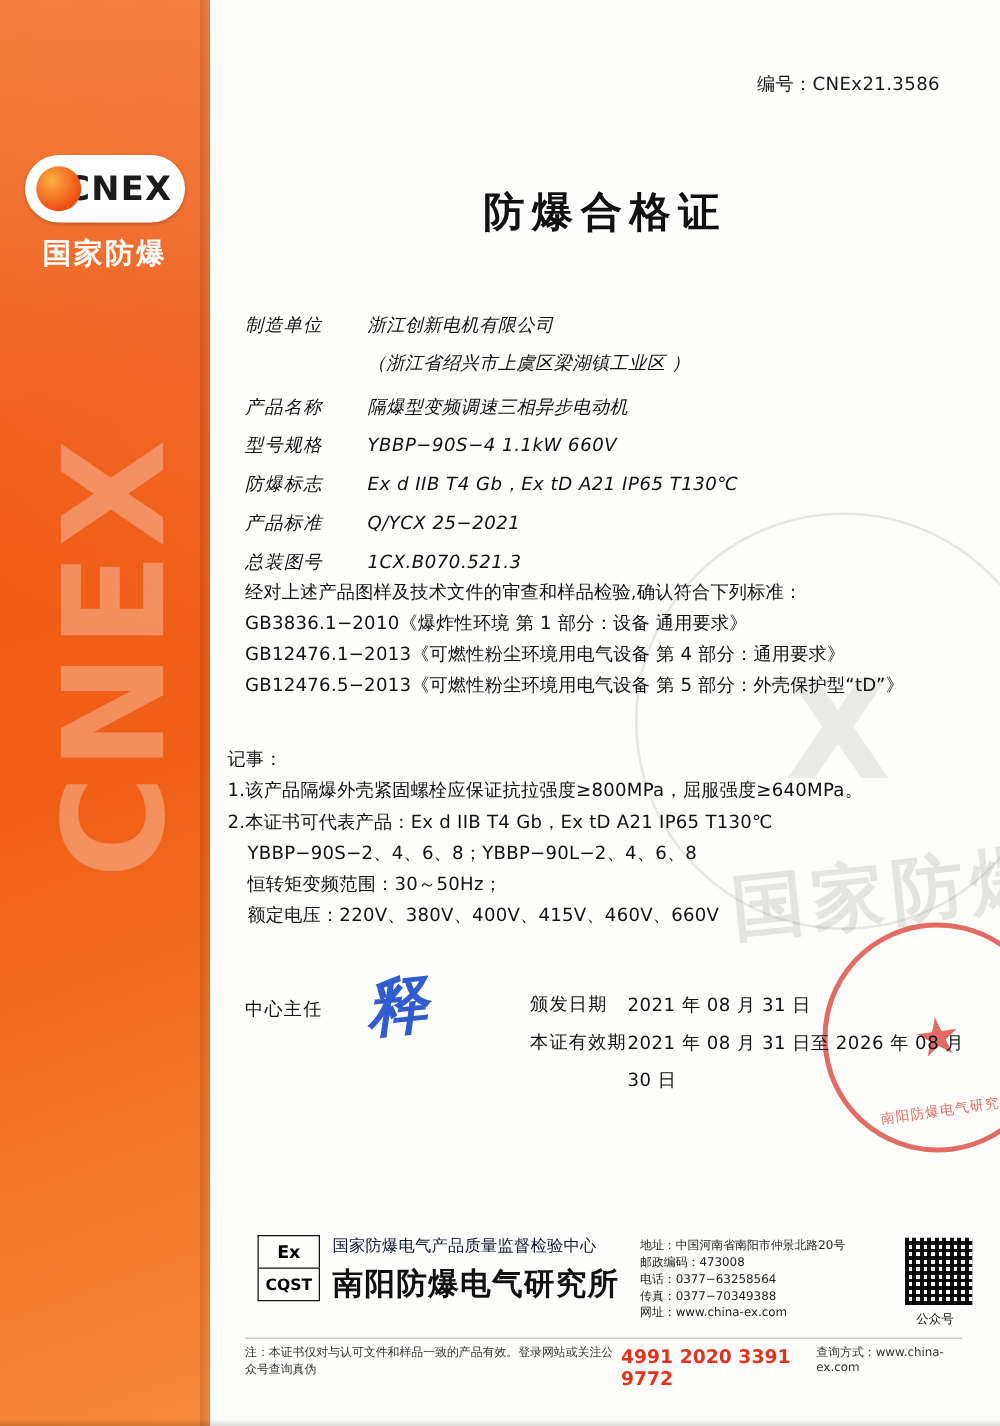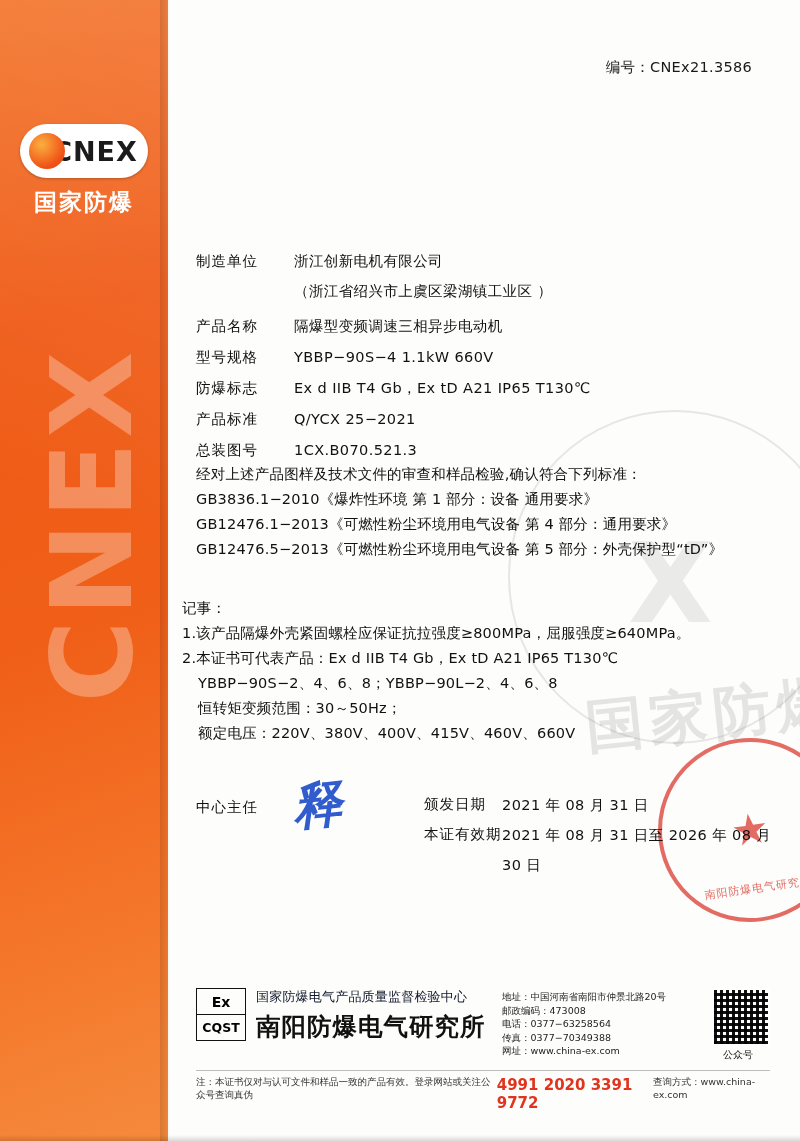--- a/index.html
+++ b/index.html
@@ -50,21 +50,21 @@
   }
   
   .content{position:absolute;left:168px;top:0;width:632px;height:1141px;}
   .code{
     position:absolute;right:48px;top:58px;font-size:14.5px;color:#1a1a1a;letter-spacing:.3px;
   }
   .title{
     position:absolute;left:0;top:148px;width:632px;text-align:center;
     font-size:33px;font-weight:bold;letter-spacing:6px;color:#111;
   }
-  .fields{position:absolute;left:28px;top:248px;width:572px;font-size:14.5px;color:#111;}
+  .fields{position:absolute;left:28px;top:248px;width:572px;font-size:14.5px;color:#111;font-style:italic;}
   .frow{display:flex;align-items:flex-start;margin-bottom:5px;line-height:26px;}
   .flabel{width:98px;letter-spacing:1px;flex:none;}
   .fval{flex:1;letter-spacing:.4px;}
   .fsub{margin:2px 0 10px 98px;line-height:24px;letter-spacing:.4px;font-size:14.5px;}
   .standards{
     position:absolute;left:28px;top:462px;width:580px;font-size:14.5px;color:#111;line-height:25px;letter-spacing:.2px;
   }
   .notes{
     position:absolute;left:14px;top:596px;width:580px;font-size:14.5px;color:#111;line-height:25px;letter-spacing:.2px;
   }
@@ -108,21 +108,21 @@
     position:absolute;left:0;top:276px;width:430px;text-align:center;
     font-size:58px;font-weight:bold;color:rgba(140,140,140,.22);letter-spacing:6px;
     transform:rotate(-6deg);
   }
   .wm-x{
     position:absolute;left:130px;top:120px;font-size:110px;font-weight:bold;
     color:rgba(150,150,150,.18);
   }
   
   .footer{
-    position:absolute;left:196px;top:988px;width:574px;
+    position:absolute;left:206px;top:988px;width:574px;
   }
   .f-top{display:flex;align-items:flex-start;}
   .ex-box{width:52px;flex:none;}
   .ex-up,.ex-dn{
     width:48px;height:25px;border:1.6px solid #111;display:flex;align-items:center;justify-content:center;
     font-size:14px;font-weight:bold;
   }
   .ex-up{border-bottom:none;}
   .ex-dn{font-size:12.5px;}
   .f-org{flex:none;width:236px;padding-left:8px;}
@@ -162,20 +162,21 @@
       <div class="dot"></div>
       <div class="txt">CNEX</div>
     </div>
     <div class="logo-sub">国家防爆</div>
   </div>
 
   <div class="content">
 
     <div class="code">编号：CNEx21.3586</div>
 
+    <div class="title">防爆合格证</div>
 
     <div class="watermark">
       <div class="wm-circle"></div>
       <div class="wm-x">X</div>
       <div class="wm-text">国家防爆</div>
     </div>
 
     <div class="fields">
       <div class="frow">
         <div class="flabel">制造单位</div>

